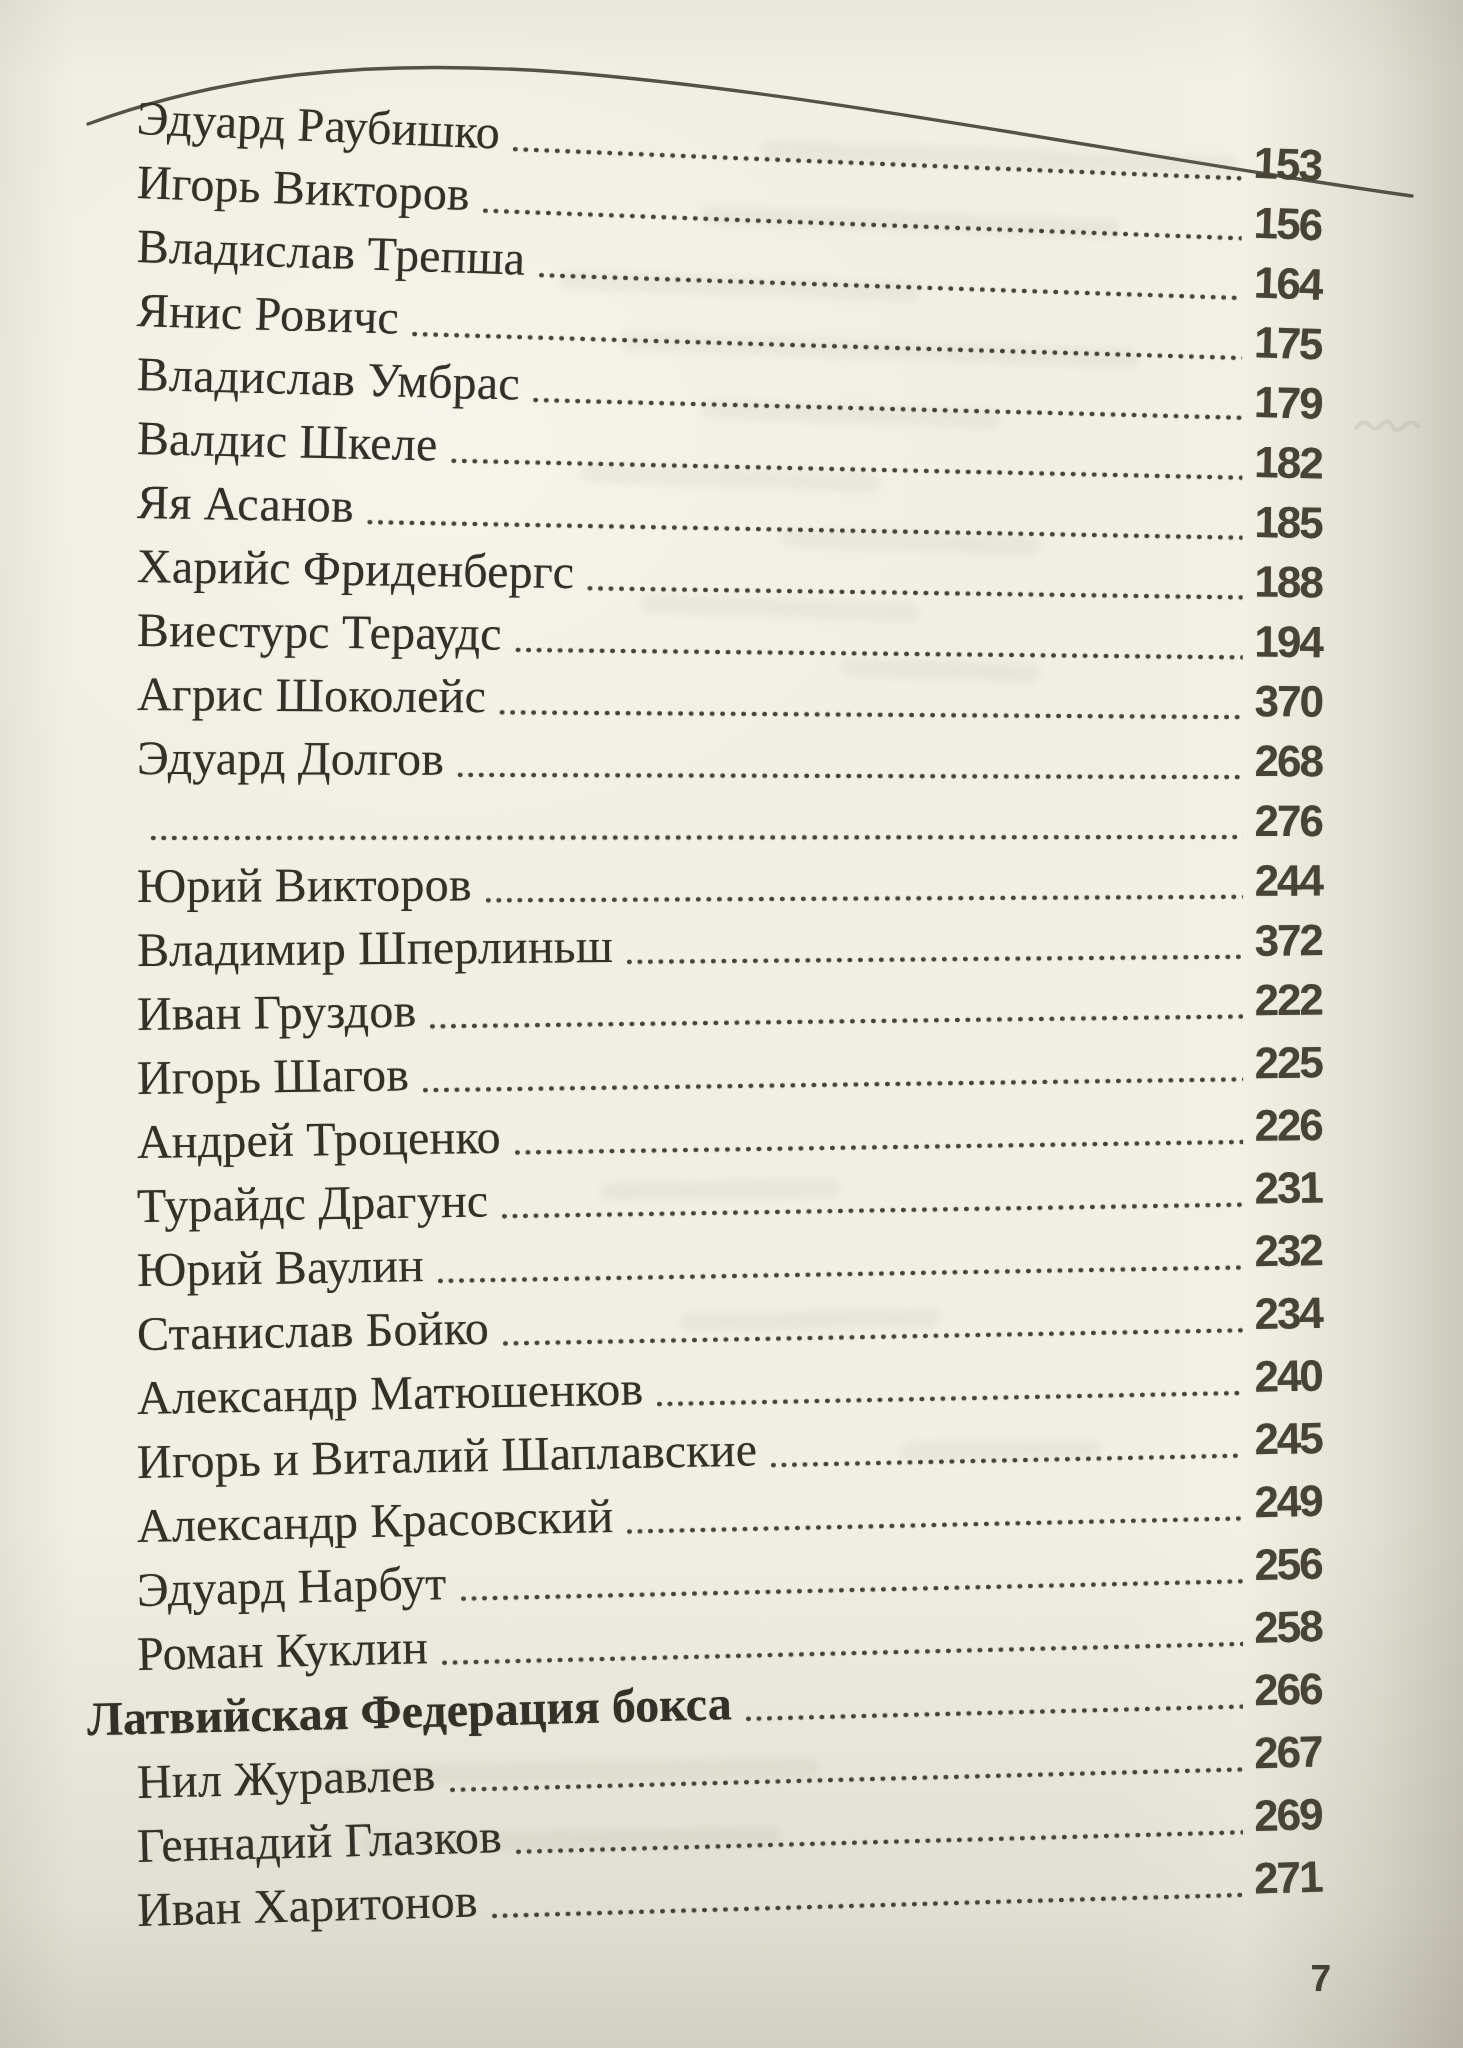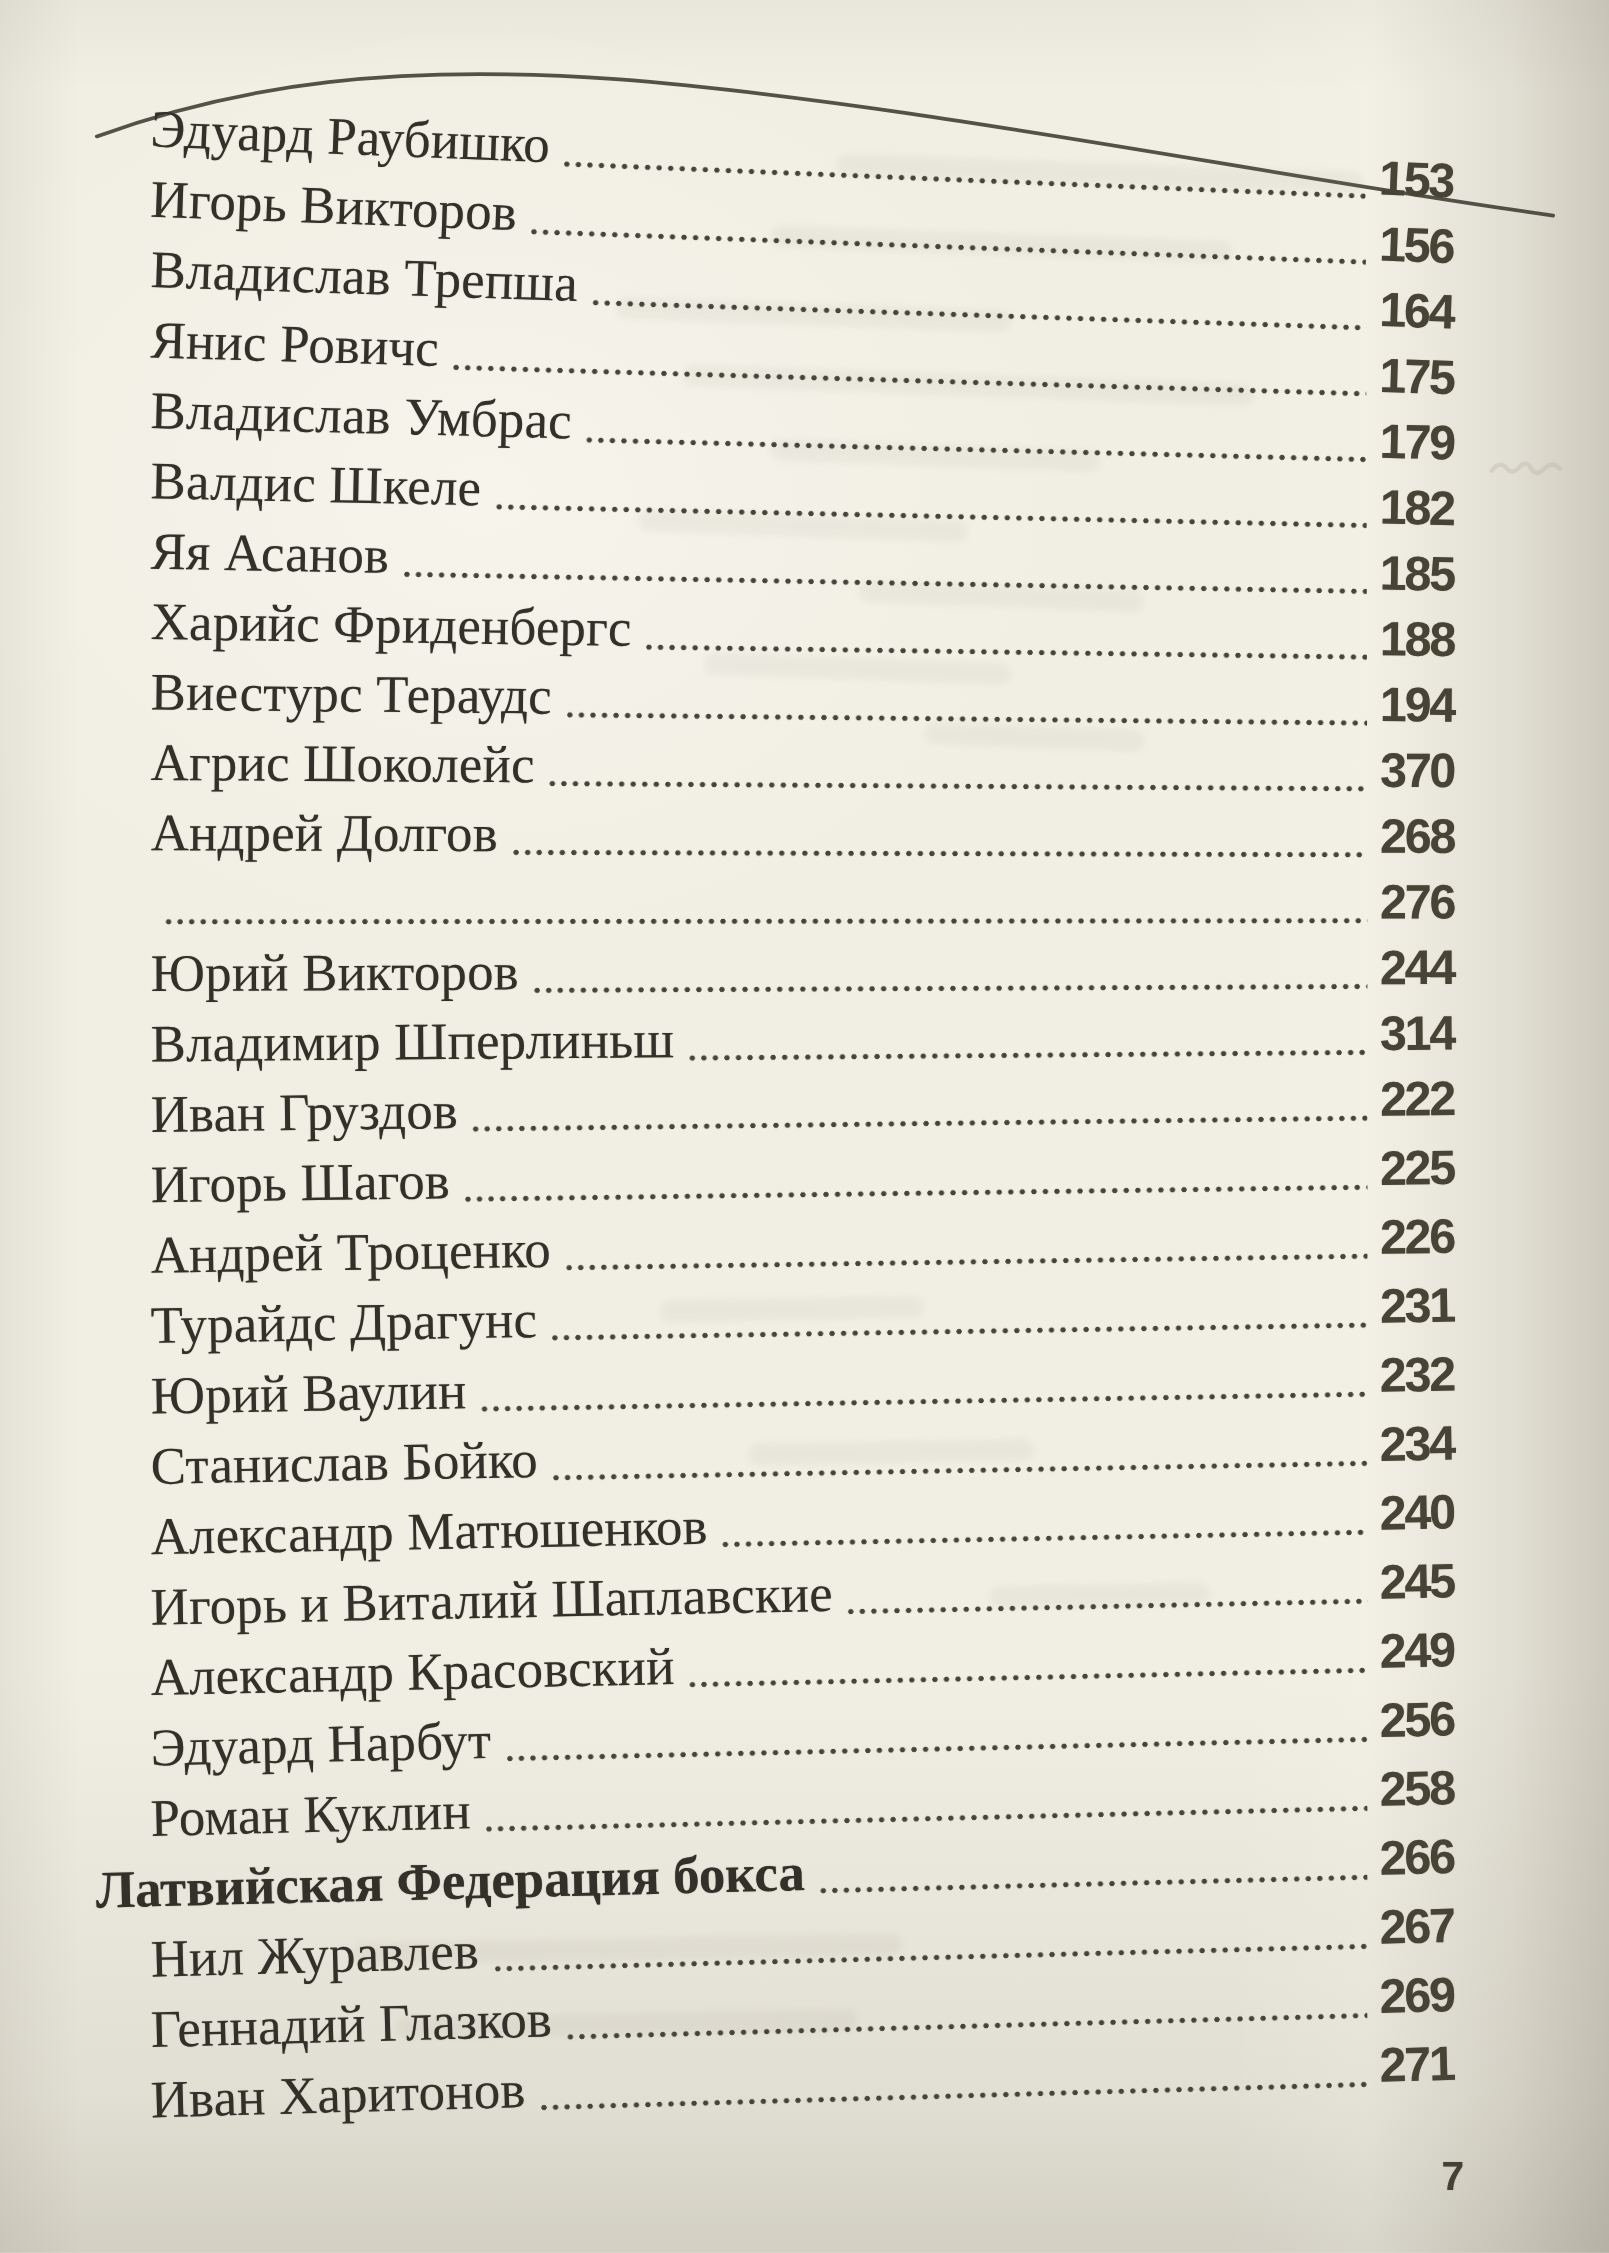--- a/index.html
+++ b/index.html
@@ -137,37 +137,37 @@
     <span class="toc-label">Виестурс Тераудс</span>
     <span class="toc-dots"></span>
     <span class="toc-page">194</span>
   </div>
       <div class="toc-row" style="transform: rotate(0.37deg);">
     <span class="toc-label">Агрис Шоколейс</span>
     <span class="toc-dots"></span>
     <span class="toc-page">370</span>
   </div>
       <div class="toc-row" style="transform: rotate(0.16deg);">
-    <span class="toc-label">Андрей Долгов</span>
+    <span class="toc-label">Эдуард Долгов</span>
     <span class="toc-dots"></span>
     <span class="toc-page">268</span>
   </div>
       <div class="toc-row" style="transform: rotate(-0.05deg);">
     <span class="toc-dots"></span>
     <span class="toc-page">276</span>
   </div>
       <div class="toc-row" style="transform: rotate(-0.27deg);">
     <span class="toc-label">Юрий Викторов</span>
     <span class="toc-dots"></span>
     <span class="toc-page">244</span>
   </div>
       <div class="toc-row" style="transform: rotate(-0.48deg);">
     <span class="toc-label">Владимир Шперлиньш</span>
     <span class="toc-dots"></span>
-    <span class="toc-page">314</span>
+    <span class="toc-page">372</span>
   </div>
       <div class="toc-row" style="transform: rotate(-0.7deg);">
     <span class="toc-label">Иван Груздов</span>
     <span class="toc-dots"></span>
     <span class="toc-page">222</span>
   </div>
       <div class="toc-row" style="transform: rotate(-0.76deg);">
     <span class="toc-label">Игорь Шагов</span>
     <span class="toc-dots"></span>
     <span class="toc-page">225</span>

